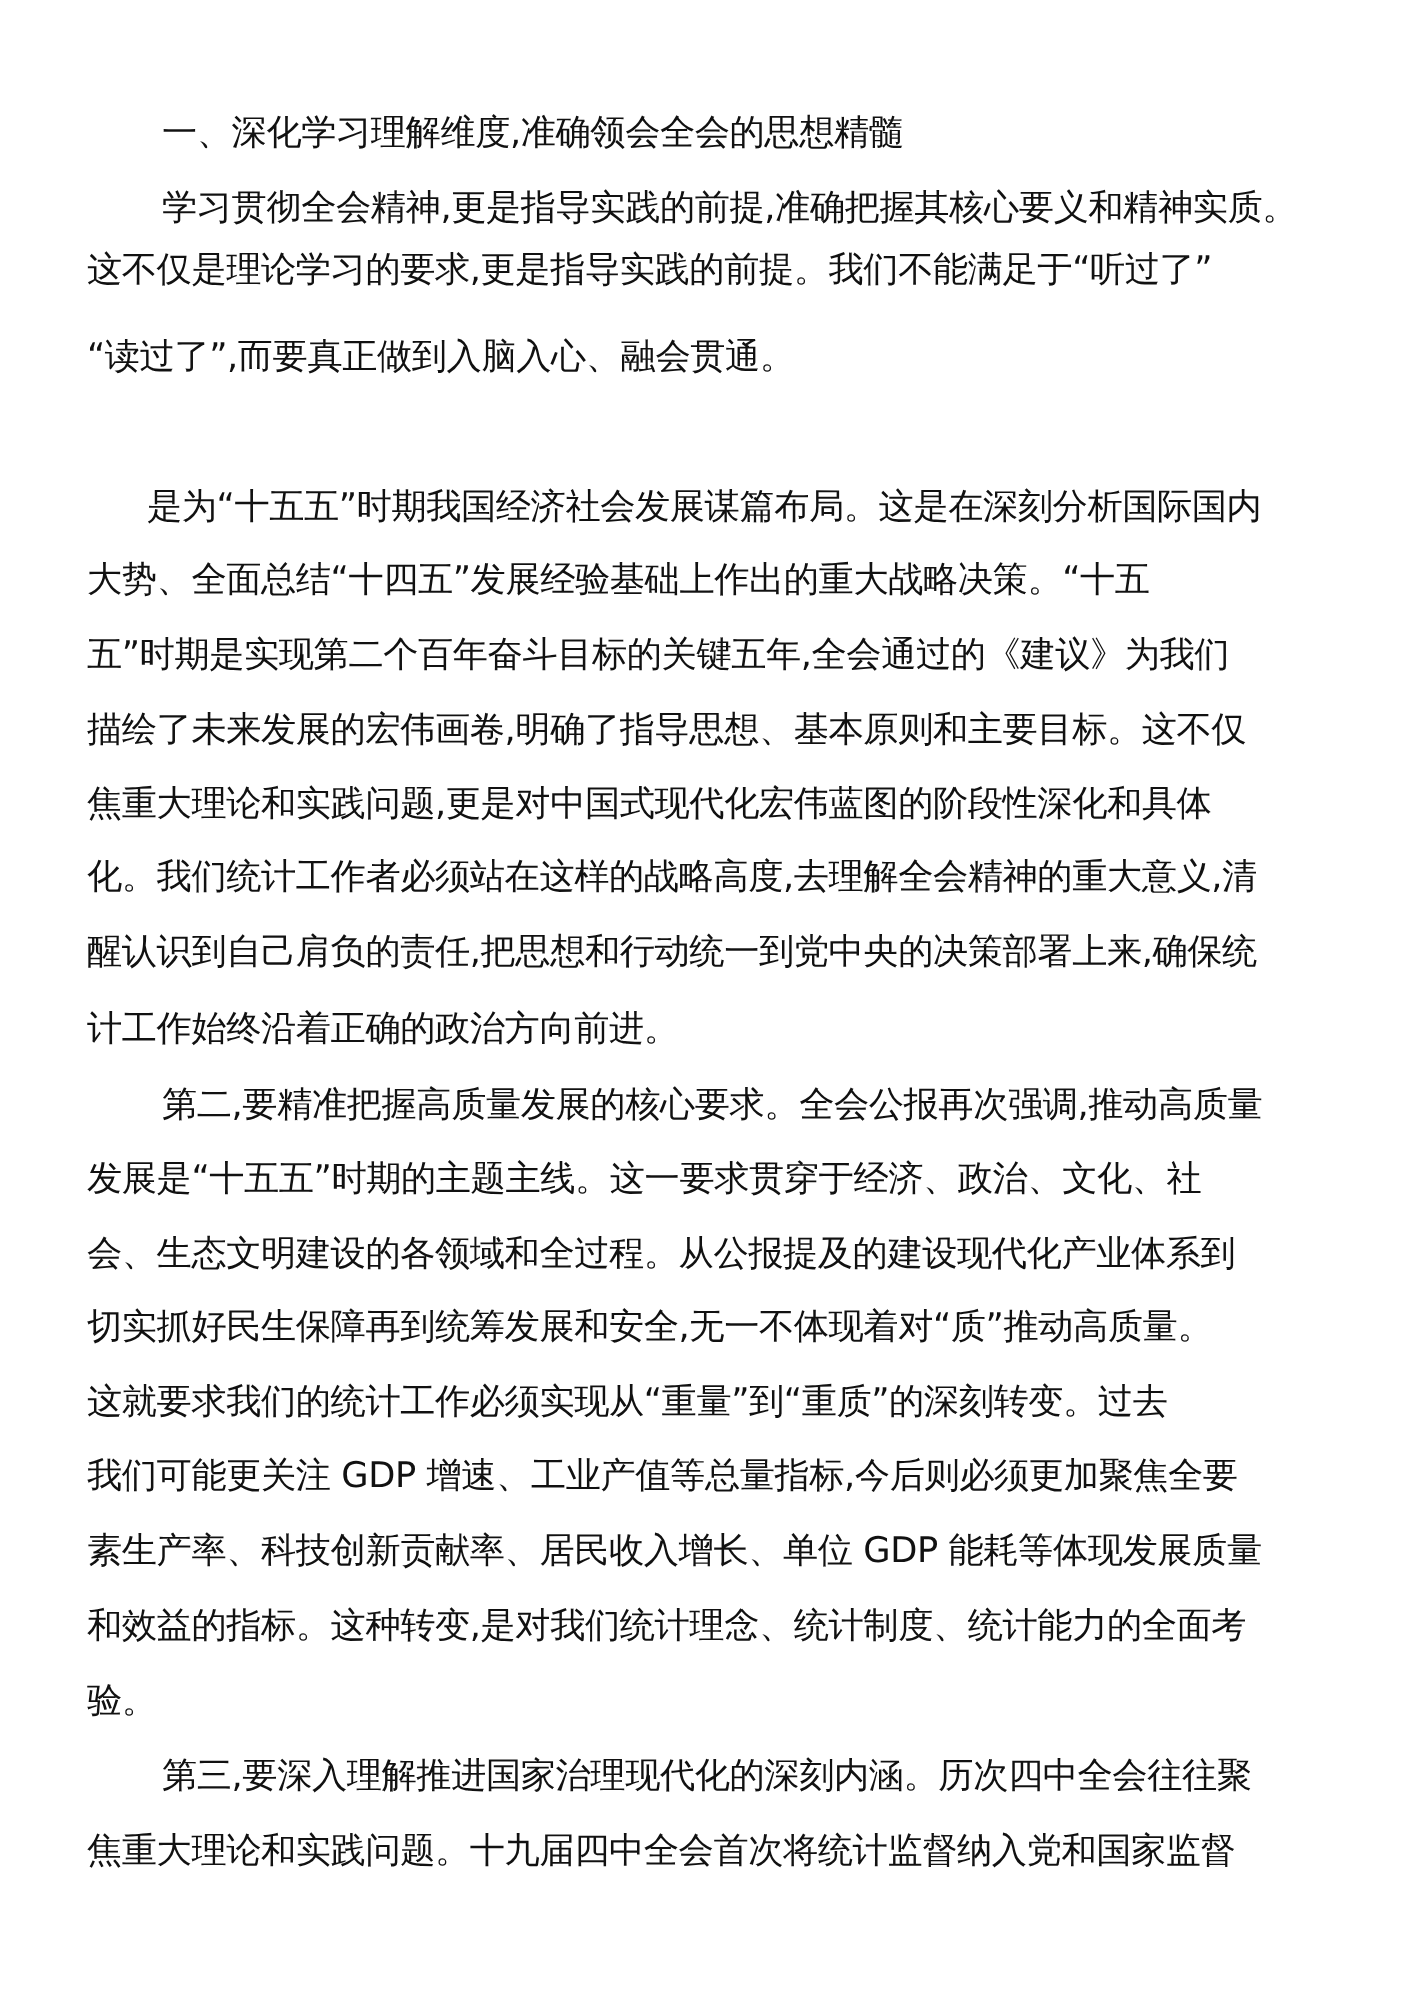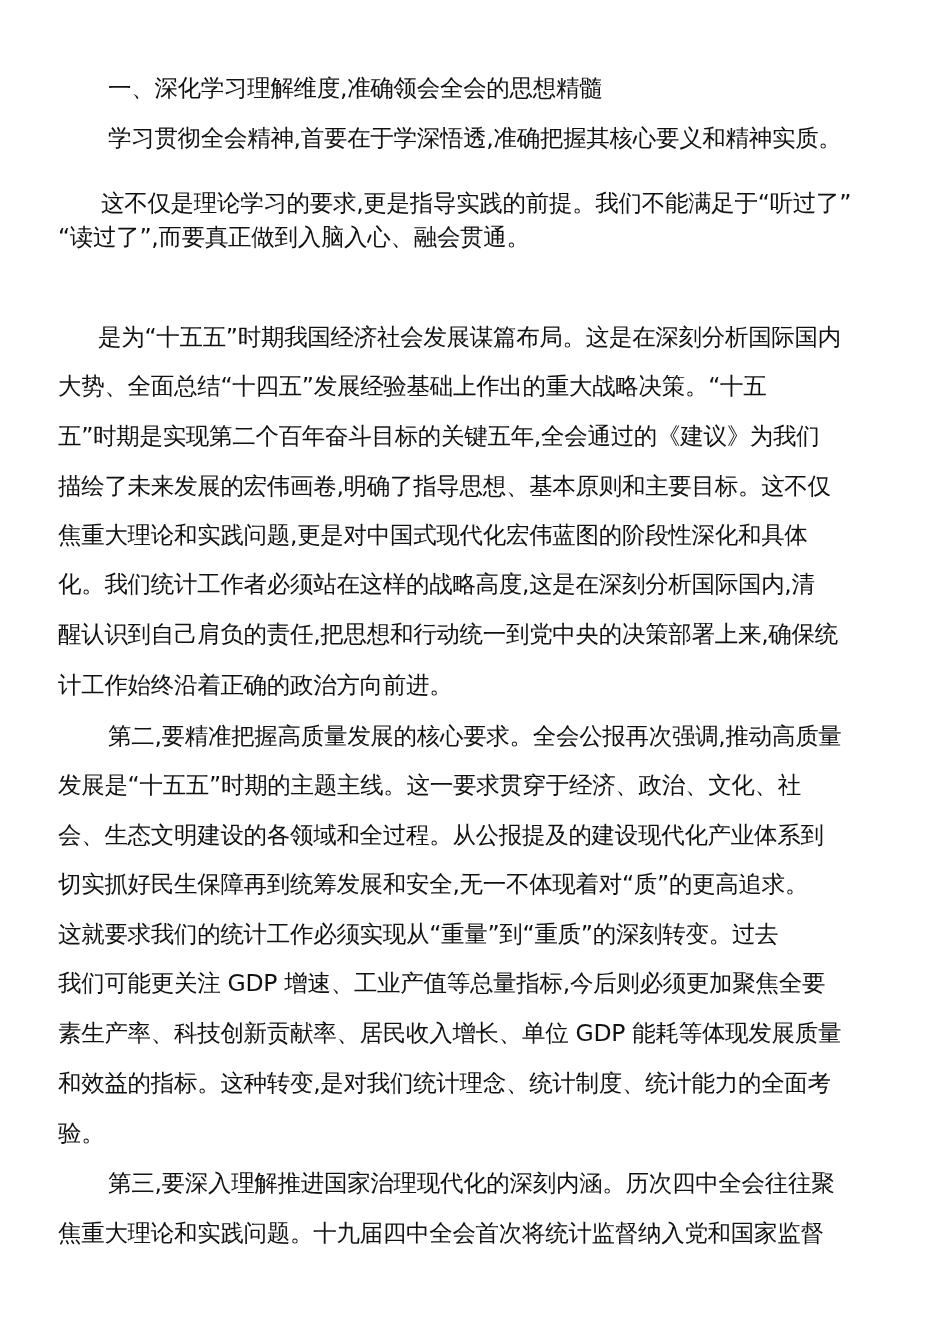--- a/index.html
+++ b/index.html
@@ -33,37 +33,37 @@
   }
   .indent { left: 108px; }
 </style>
 </head>
 <body>
 
 <div class="page">
 
   <div class="line indent" style="top:73px;">一、深化学习理解维度,准确领会全会的思想精髓</div>
 
-  <div class="line indent" style="top:123px;">学习贯彻全会精神,首要在于学深悟透,准确把握其核心要义和精神实质。</div>
-  <div class="line" style="top:188px;margin-left:43px;">这不仅是理论学习的要求,更是指导实践的前提。我们不能满足于“听过了”</div>
+  <div class="line indent" style="top:123px;">学习贯彻全会精神,更是指导实践的前提,准确把握其核心要义和精神实质。</div>
+  <div class="line" style="top:164px;">这不仅是理论学习的要求,更是指导实践的前提。我们不能满足于“听过了”</div>
   <div class="line" style="top:222px;">“读过了”,而要真正做到入脑入心、融会贯通。</div>
 
   <div class="line" style="top:322px;margin-left:40px;">是为“十五五”时期我国经济社会发展谋篇布局。这是在深刻分析国际国内</div>
   <div class="line" style="top:371px;">大势、全面总结“十四五”发展经验基础上作出的重大战略决策。“十五</div>
   <div class="line" style="top:471px;">描绘了未来发展的宏伟画卷,明确了指导思想、基本原则和主要目标。这不仅</div>
   <div class="line" style="top:421px;">五”时期是实现第二个百年奋斗目标的关键五年,全会通过的《建议》为我们</div>
   <div class="line" style="top:520px;">焦重大理论和实践问题,更是对中国式现代化宏伟蓝图的阶段性深化和具体</div>
-  <div class="line" style="top:569px;">化。我们统计工作者必须站在这样的战略高度,这是在深刻分析国际国内,清</div>
+  <div class="line" style="top:569px;">化。我们统计工作者必须站在这样的战略高度,去理解全会精神的重大意义,清</div>
   <div class="line" style="top:619px;">醒认识到自己肩负的责任,把思想和行动统一到党中央的决策部署上来,确保统</div>
   <div class="line" style="top:670px;">计工作始终沿着正确的政治方向前进。</div>
 
   <div class="line indent" style="top:721px;">第二,要精准把握高质量发展的核心要求。全会公报再次强调,推动高质量</div>
   <div class="line" style="top:770px;">发展是“十五五”时期的主题主线。这一要求贯穿于经济、政治、文化、社</div>
   <div class="line" style="top:820px;">会、生态文明建设的各领域和全过程。从公报提及的建设现代化产业体系到</div>
-  <div class="line" style="top:869px;">切实抓好民生保障再到统筹发展和安全,无一不体现着对“质”的更高追求。</div>
+  <div class="line" style="top:869px;">切实抓好民生保障再到统筹发展和安全,无一不体现着对“质”推动高质量。</div>
   <div class="line" style="top:919px;">这就要求我们的统计工作必须实现从“重量”到“重质”的深刻转变。过去</div>
   <div class="line" style="top:968px;">我们可能更关注 GDP 增速、工业产值等总量指标,今后则必须更加聚焦全要</div>
   <div class="line" style="top:1018px;">素生产率、科技创新贡献率、居民收入增长、单位 GDP 能耗等体现发展质量</div>
   <div class="line" style="top:1068px;">和效益的指标。这种转变,是对我们统计理念、统计制度、统计能力的全面考</div>
   <div class="line" style="top:1118px;">验。</div>
 
   <div class="line indent" style="top:1168px;">第三,要深入理解推进国家治理现代化的深刻内涵。历次四中全会往往聚</div>
   <div class="line" style="top:1218px;">焦重大理论和实践问题。十九届四中全会首次将统计监督纳入党和国家监督</div>
 
 </div>

